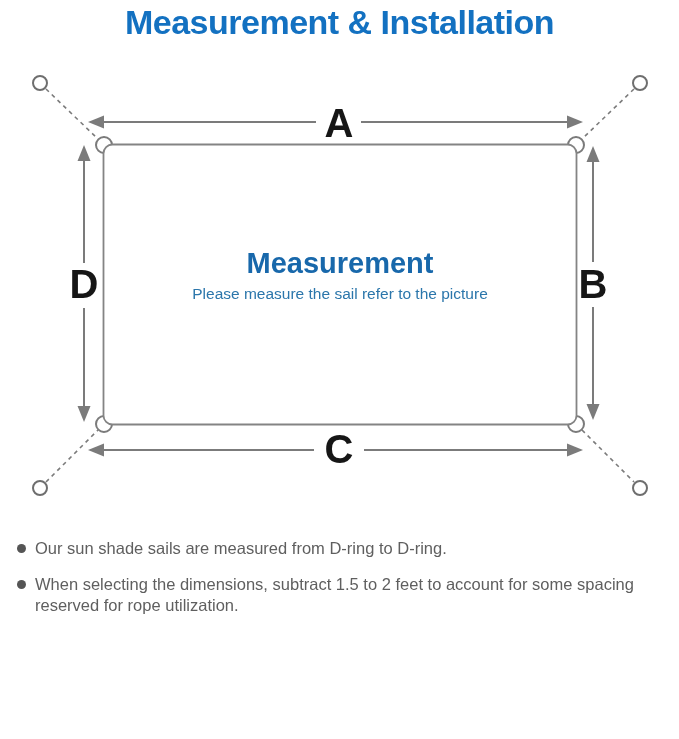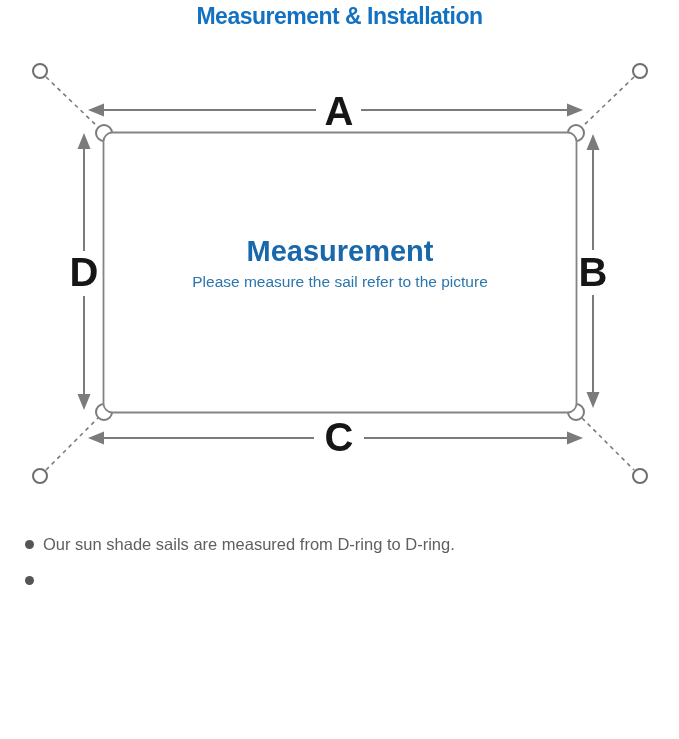--- a/index.html
+++ b/index.html
@@ -5,31 +5,31 @@
   html, body { margin: 0; padding: 0; }
   body {
     width: 679px; height: 739px;
     background: #ffffff;
     font-family: "Liberation Sans", sans-serif;
     overflow: hidden;
   }
   .page-title {
     margin: 0; padding-top: 3px;
     text-align: center;
-    font-size: 23px; font-weight: bold;
+    font-size: 34px; font-weight: bold;
     letter-spacing: -0.5px;
     color: #1371c1;
   }
   .diagram { display: block; margin-top: 18px; }
   .dim-label { font: bold 40px "Liberation Sans", sans-serif; fill: #161616; }
   .center-heading { font: bold 29px "Liberation Sans", sans-serif; fill: #1868ab; }
   .center-sub { font: 15.5px "Liberation Sans", sans-serif; fill: #2b76ab; }
   .notes {
     list-style: none;
-    margin: 12px; padding: 14px 6px 0 12px;
+    margin: 4px; padding: 14px 6px 0 12px;
   }
   .note-item {
     position: relative;
     padding-left: 19px;
     margin-bottom: 15px;
     font-size: 16.5px;
     line-height: 21px;
     color: #5f5f5f;
   }
   .note-item:nth-child(3) { letter-spacing: -0.2px; }
@@ -100,14 +100,15 @@
   <text class="center-sub" x="340" y="239" text-anchor="middle">Please measure the sail refer to the picture</text>
 </svg>
 
 <ul class="notes">
   <li class="note-item">
     <span class="dot"></span>
     <span>Our sun shade sails are measured from D-ring to D-ring.</span>
   </li>
   <li class="note-item">
     <span class="dot"></span>
+    <span>When selecting the dimensions, subtract 1.5 to 2 feet to account for some spacing reserved for rope utilization.</span>
   </li>
 </ul>
 
 </body></html>

